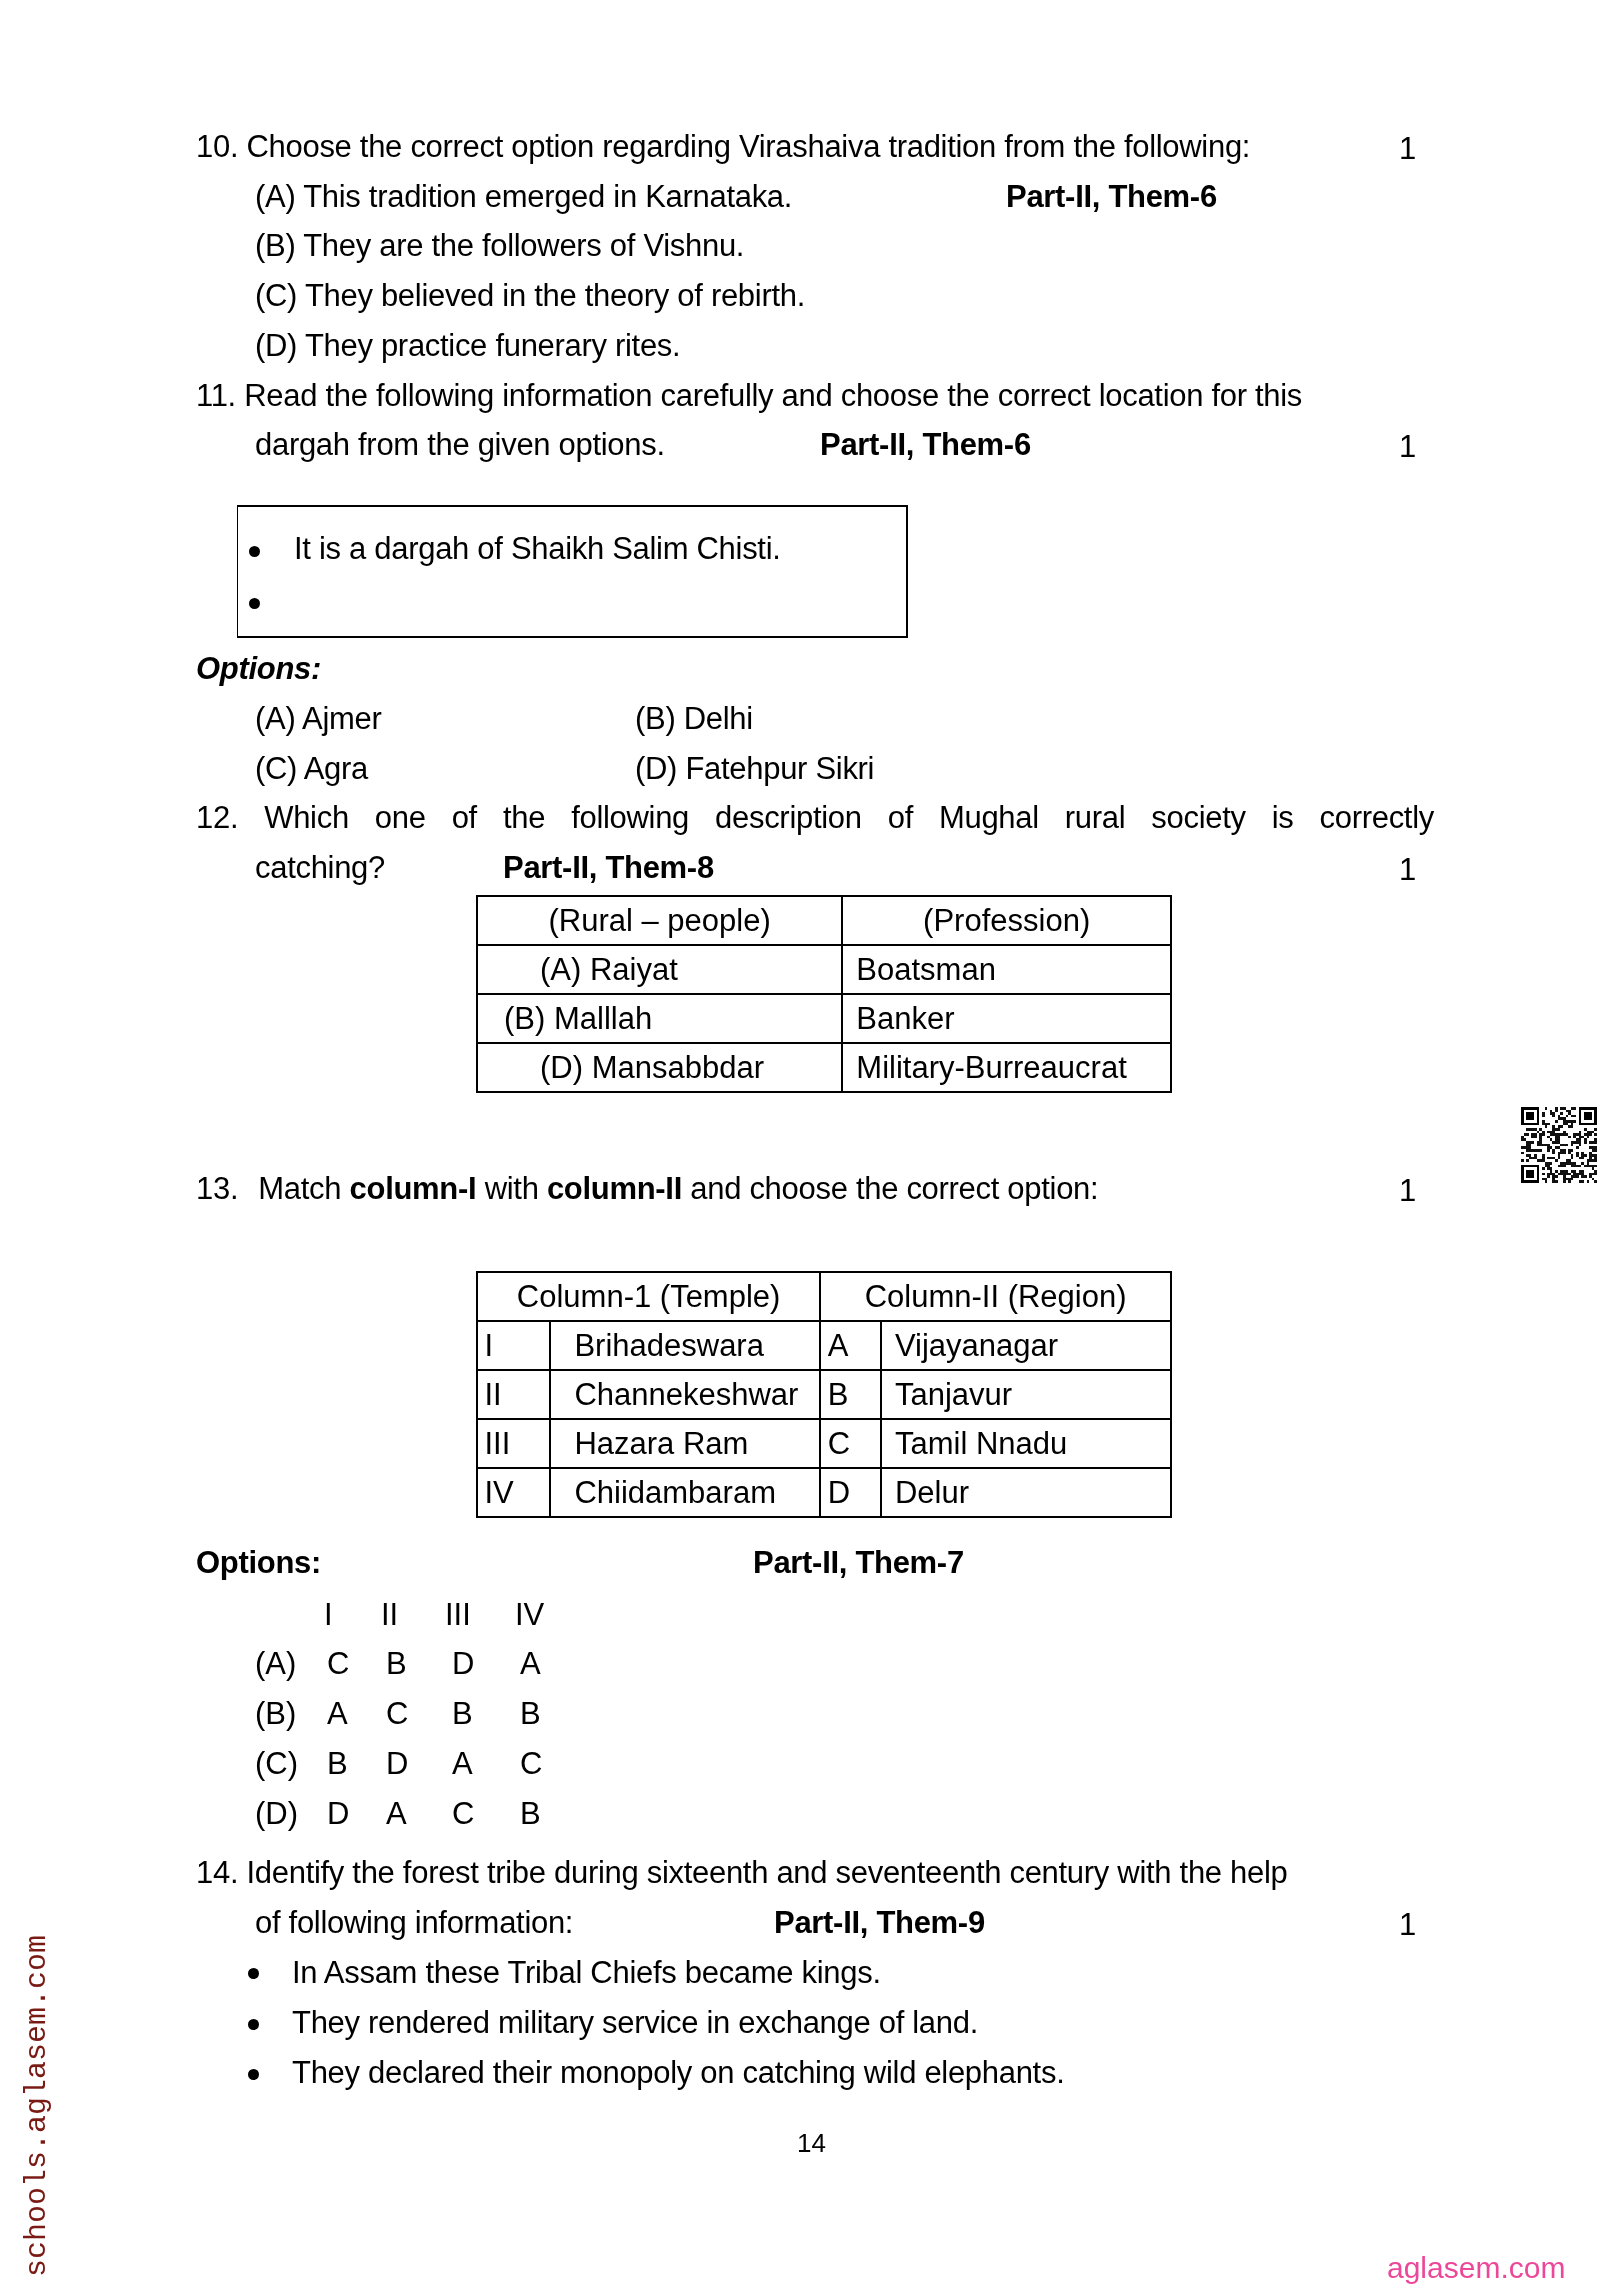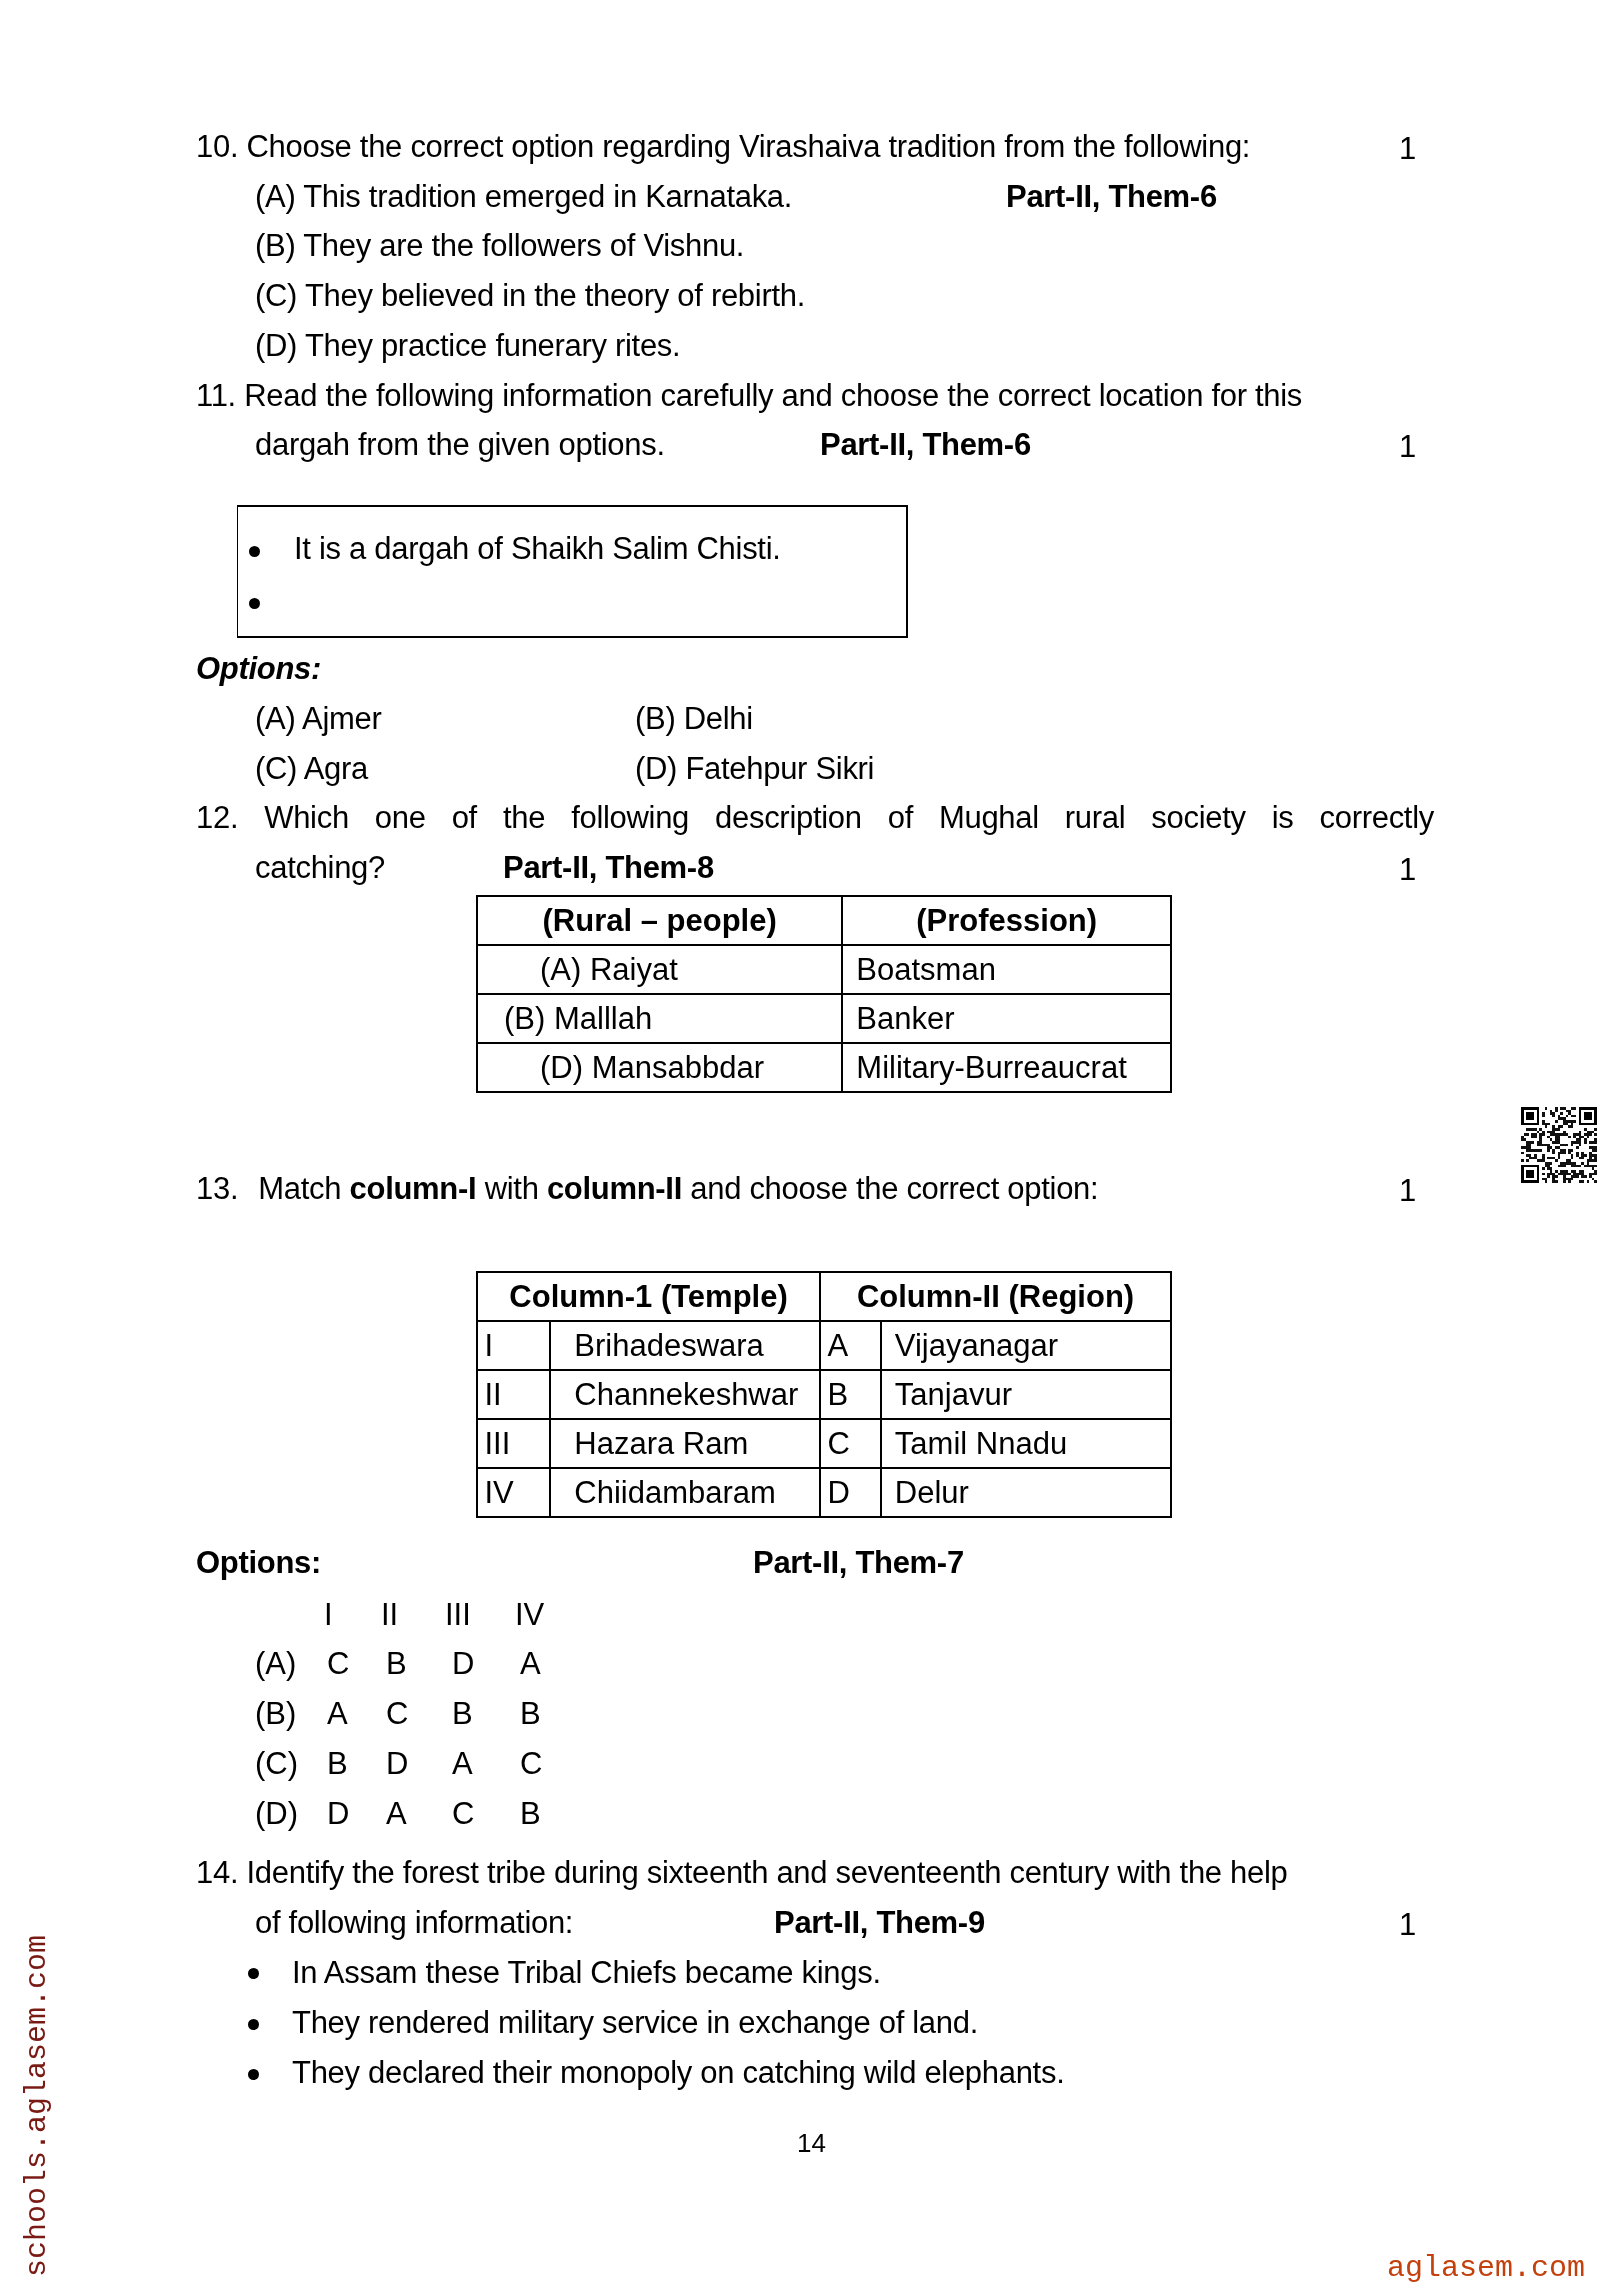--- a/index.html
+++ b/index.html
@@ -11,25 +11,25 @@
   .cond { letter-spacing:-0.3px; }
   .b { font-weight:bold; }
   .bi { font-weight:bold; font-style:italic; }
   .marks { position:absolute; left:1399px; font-size:31px; font-family:"Liberation Sans", sans-serif; }
   .justify { display:flex; justify-content:space-between; width:1238px; }
   .infobox { position:absolute; left:237px; top:505px; width:671px; height:133px;
              border:2px solid #000; border-left-width:1.3px; box-sizing:border-box; }
   .bullet { position:absolute; width:11px; height:11px; border-radius:50%; background:#000; }
   table.grid { position:absolute; border-collapse:collapse; font-family:"Liberation Sans", sans-serif; font-size:31px; }
   table.grid td, table.grid th { border:2px solid #000; padding:0 13px; height:47px; vertical-align:middle; text-align:left; white-space:nowrap; }
-  table.grid th { text-align:center; font-weight:bold; }
+  table.grid th { text-align:center; font-weight:normal; }
   .wm-side { position:absolute; left:19.6px; top:2277px; transform:rotate(-90deg); transform-origin:left top;
              font-family:"Liberation Mono","DejaVu Sans Mono", monospace; font-size:30px; color:#7a1a14; white-space:nowrap; }
-  .wm-foot { position:absolute; left:1387px; top:2251px; font-family:Liberation Mono, monospace;
-             font-size:30px; color:#c2410c; white-space:nowrap; }
+  .wm-foot { position:absolute; left:1387px; top:2251px; font-family:Liberation Sans, sans-serif;
+             font-size:30px; color:#ec4899; white-space:nowrap; }
   .qr { position:absolute; left:1521px; top:1107px; width:76px; height:76px; }
   .pageno { position:absolute; left:797px; top:2128px; font-size:26px; font-family:"Liberation Sans", sans-serif; }
   .opt-grid { position:absolute; font-size:31px; font-family:"Liberation Sans", sans-serif; }
   .opt-grid span { position:absolute; white-space:nowrap; }
 </style>
 </head>
 <body>
 
 <div class="page">
 

